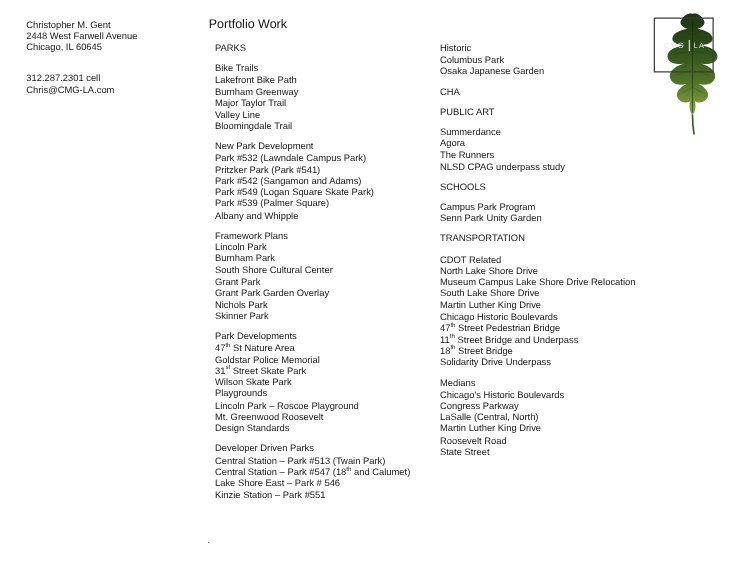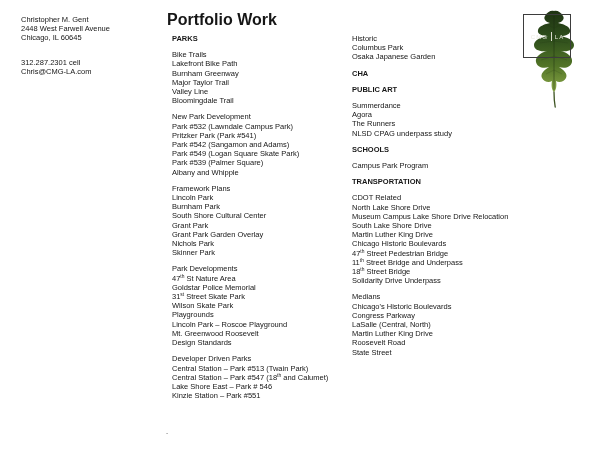--- a/index.html
+++ b/index.html
@@ -5,26 +5,26 @@
   html,body{margin:0;padding:0}
   body{
     width:600px;height:450px;position:relative;overflow:hidden;
     background:#ffffff;color:#161616;
     font-family:"Liberation Sans","DejaVu Sans",sans-serif;
     -webkit-font-smoothing:antialiased;
   }
   .contact{position:absolute;left:21px;top:15px;font-size:7.5px;line-height:9.2px;white-space:nowrap}
   .contact .gap{height:15px}
   .main{position:absolute;left:167px;top:14px;width:182px}
-  .title{font-size:16px;line-height:12px;font-weight:bold}
+  .title{font-size:10px;line-height:12px;font-weight:normal}
   .blocks-host{font-size:7.5px;line-height:9.2px;white-space:nowrap}
   .main .blocks-host{margin-left:5px;margin-top:8px}
   .rightcol{position:absolute;left:352px;top:34px;width:178px}
   .block+.block{margin-top:7px}
-  .block.section{font-weight:bold;margin-bottom:3px}
+  .block.section{font-weight:normal;margin-bottom:3px}
   .group-title{font-weight:normal}
   .line{font-weight:normal}
   sup{font-size:0.65em;vertical-align:super;line-height:0}
   .stray{position:absolute;left:166px;top:427px;font-size:7.5px}
   
   .logo{position:absolute;left:518px;top:8px;width:70px;height:112px}
   .logo svg{position:absolute;left:0;top:0}
   .logo-frame{position:absolute;left:5px;top:6px;width:46px;height:42px;border:1.5px solid #3d3d3d}
   .logo-wordmark{
     position:absolute;left:5px;top:6px;width:49px;height:45px;
@@ -107,20 +107,21 @@
     <div class="block section">PUBLIC ART</div>
     <div class="block list">
       <div class="line">Summerdance</div>
       <div class="line">Agora</div>
       <div class="line">The Runners</div>
       <div class="line">NLSD CPAG underpass study</div>
     </div>
     <div class="block section">SCHOOLS</div>
     <div class="block list">
       <div class="line">Campus Park Program</div>
+      <div class="line">Senn Park Unity Garden</div>
     </div>
     <div class="block section">TRANSPORTATION</div>
     <div class="block group">
       <div class="group-title">CDOT Related</div>
       <div class="line">North Lake Shore Drive</div>
       <div class="line">Museum Campus Lake Shore Drive Relocation</div>
       <div class="line">South Lake Shore Drive</div>
       <div class="line">Martin Luther King Drive</div>
       <div class="line">Chicago Historic Boulevards</div>
       <div class="line">47<sup>th</sup> Street Pedestrian Bridge</div>

